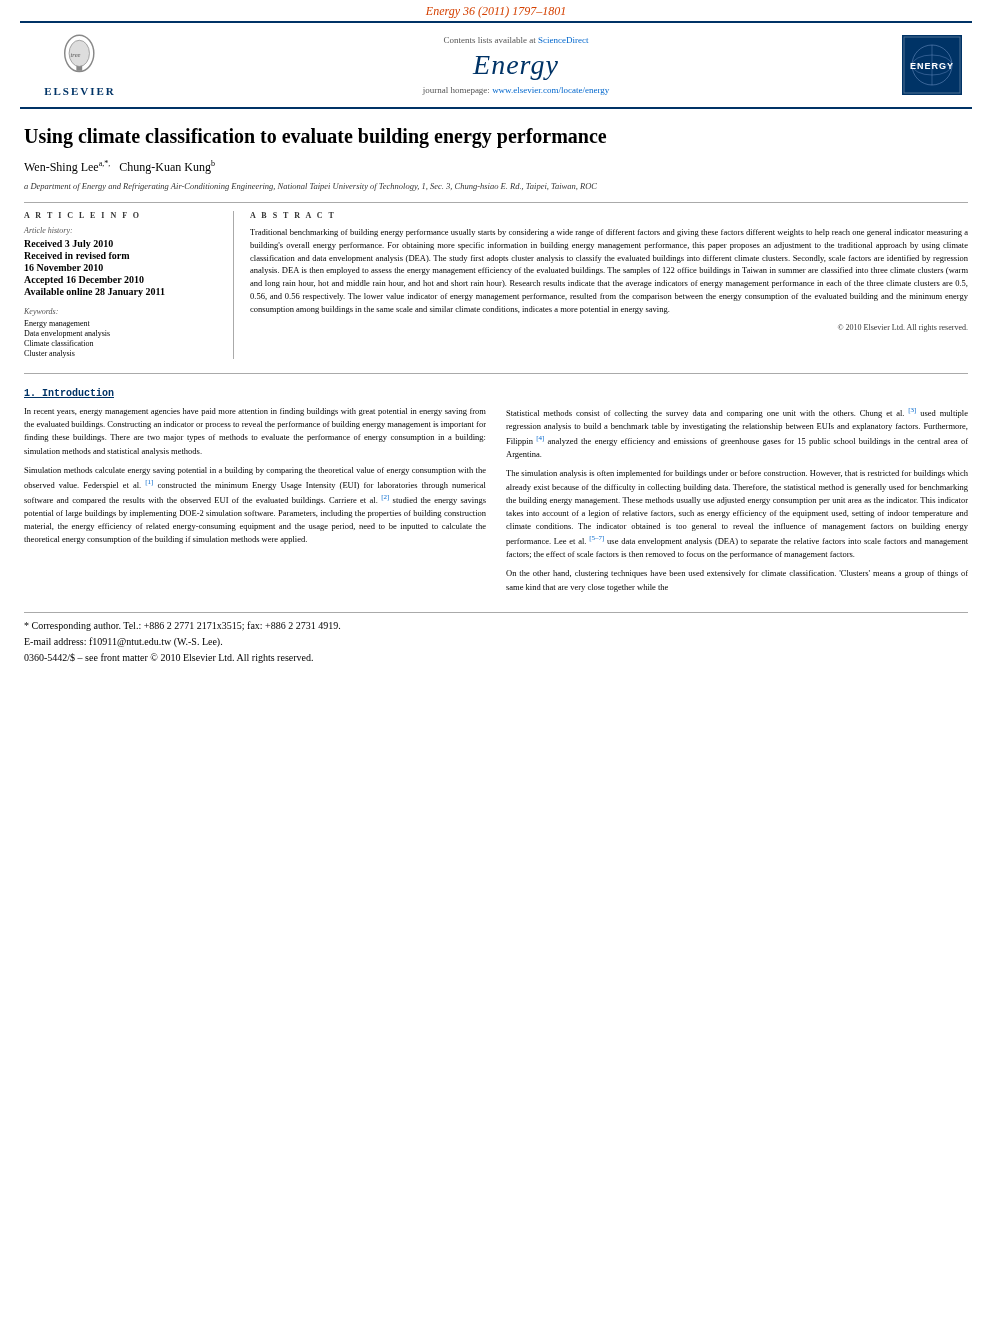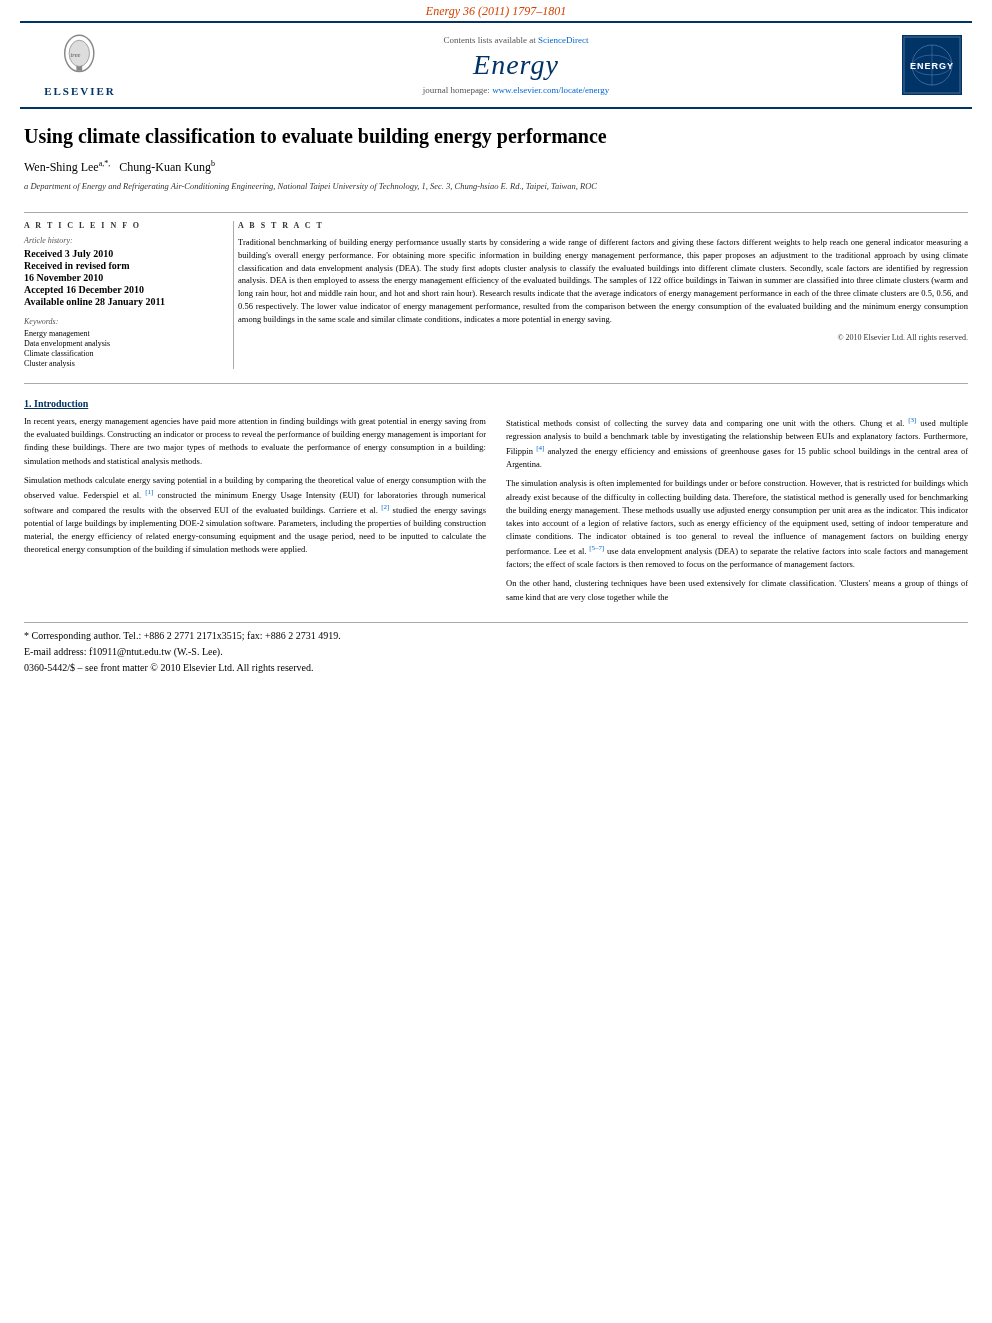--- a/index.html
+++ b/index.html
@@ -143,22 +143,22 @@
       font-style: italic;
     }
 
     .affil-line {
       margin-bottom: 2px;
     }
 
     
     .two-col {
       display: flex;
-      gap: 4px;
-      margin-top: 21px;
+      gap: 16px;
+      margin-top: 11px;
       border-top: 1px solid #aaa;
       padding-top: 8px;
     }
 
     .left-col {
       width: 210px;
       flex-shrink: 0;
       border-right: 1px solid #aaa;
       padding-right: 12px;
     }
@@ -242,20 +242,21 @@
       line-height: 1.55;
       text-align: justify;
     }
 
     .section-heading {
       font-size: 10px;
       font-weight: bold;
       color: #003366;
       margin-bottom: 6px;
       text-decoration: underline;
+      font-family: Liberation Mono, monospace;
     }
 
     .body-para {
       margin-bottom: 6px;
       font-size: 8.5px;
       line-height: 1.55;
       text-align: justify;
     }
 
     .footnote-area {

